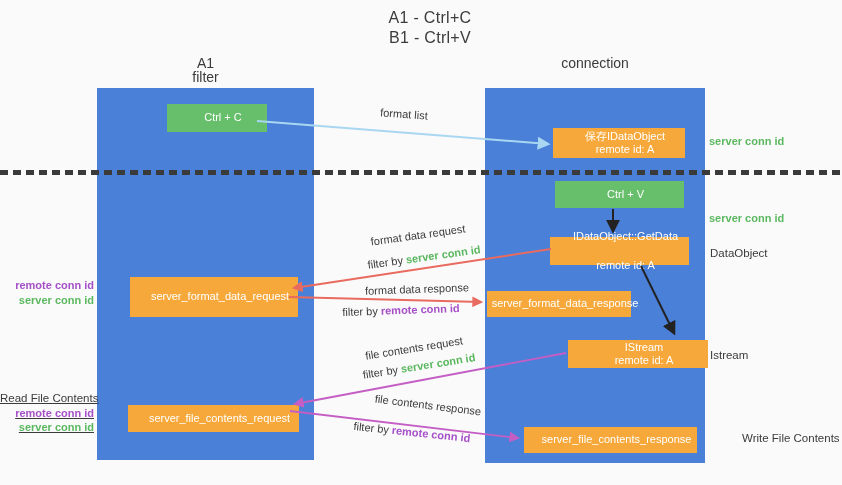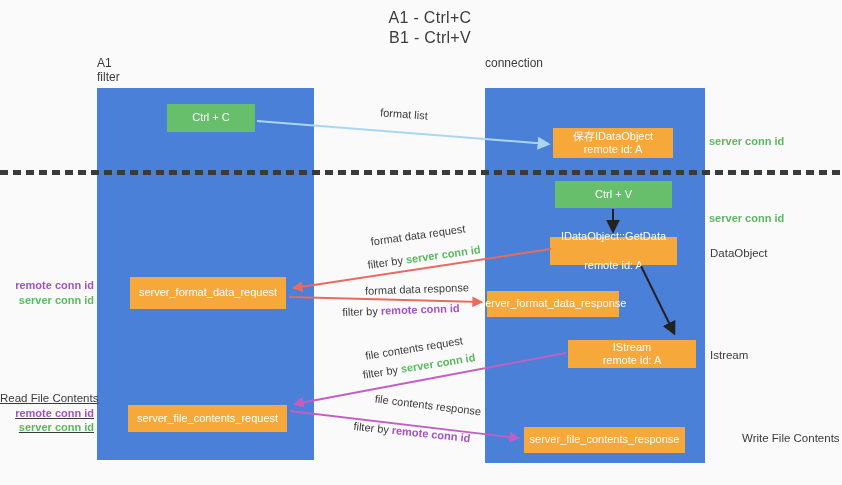--- a/index.html
+++ b/index.html
@@ -3,26 +3,26 @@
 <meta charset="utf-8">
 <style>
   html,body{margin:0;padding:0;}
   body{background:var(--background,#fafafa);}
   .stage{position:relative;width:842px;height:485px;overflow:hidden;
          font-family:"Liberation Sans",sans-serif;color:var(--text-dark,#3b3b3b);
          background:var(--background,#fafafa);}
   .col{position:absolute;background:var(--lifeline-blue,#4a80d8);}
   .title{position:absolute;text-align:center;font-size:16px;line-height:20px;
          letter-spacing:.3px;color:var(--text-dark,#3b3b3b);}
-  .hdr{position:absolute;text-align:left;font-size:12px;line-height:14px;
+  .hdr{position:absolute;text-align:center;font-size:14px;line-height:14px;
        color:var(--text-dark,#3b3b3b);}
   .dotline{position:absolute;left:0;top:170px;width:842px;height:5px;
            background:repeating-linear-gradient(to right,var(--dotted-line,#3a3a3a) 0 8px,transparent 8px 13px);}
   .node{position:absolute;display:flex;flex-direction:column;align-items:center;justify-content:center;
-        color:#fff;font-size:11px;line-height:13.5px;text-align:center;white-space:nowrap;}
+        color:#fff;font-size:11px;line-height:13.5px;text-align:center;white-space:nowrap;padding-left:12px;}
   .node.green{background:var(--node-green,#68bf6b);}
   .node.orange{background:var(--node-orange,#f6a83b);}
   .lbl{position:absolute;font-size:11px;color:var(--text-dark,#3b3b3b);
        text-align:center;white-space:nowrap;transform-origin:50% 50%;}
   .green-t{color:var(--text-green,#5cb860);font-weight:bold;}
   .purple-t{color:var(--text-purple,#a650c8);font-weight:bold;}
   .side{position:absolute;font-size:11px;font-weight:bold;line-height:14.5px;white-space:nowrap;}
   .side-dark{position:absolute;font-size:11.5px;font-weight:normal;line-height:14.5px;
              color:var(--text-dark,#3b3b3b);white-space:nowrap;}
   .ta-r{text-align:right;}
@@ -70,21 +70,21 @@
 
   <div class="node green" style="left:555px;top:181px;width:117px;height:27px;">
     <span>Ctrl + V</span>
   </div>
 
   <div class="node orange" style="left:550px;top:237px;width:127px;height:28px;gap:16px;">
     <span>IDataObject::GetData</span>
     <span>remote id: A</span>
   </div>
 
-  <div class="node orange" style="left:130px;top:277px;width:156px;height:32px;">
+  <div class="node orange" style="left:130px;top:277px;width:156px;height:40px;">
     <span>server_format_data_request</span>
   </div>
 
   <div class="node orange" style="left:487px;top:291px;width:132px;height:26px;">
     <span>server_format_data_response</span>
   </div>
 
   <div class="node orange" style="left:568px;top:340px;width:128px;height:28px;">
     <span>IStream</span>
     <span>remote id: A</span>

